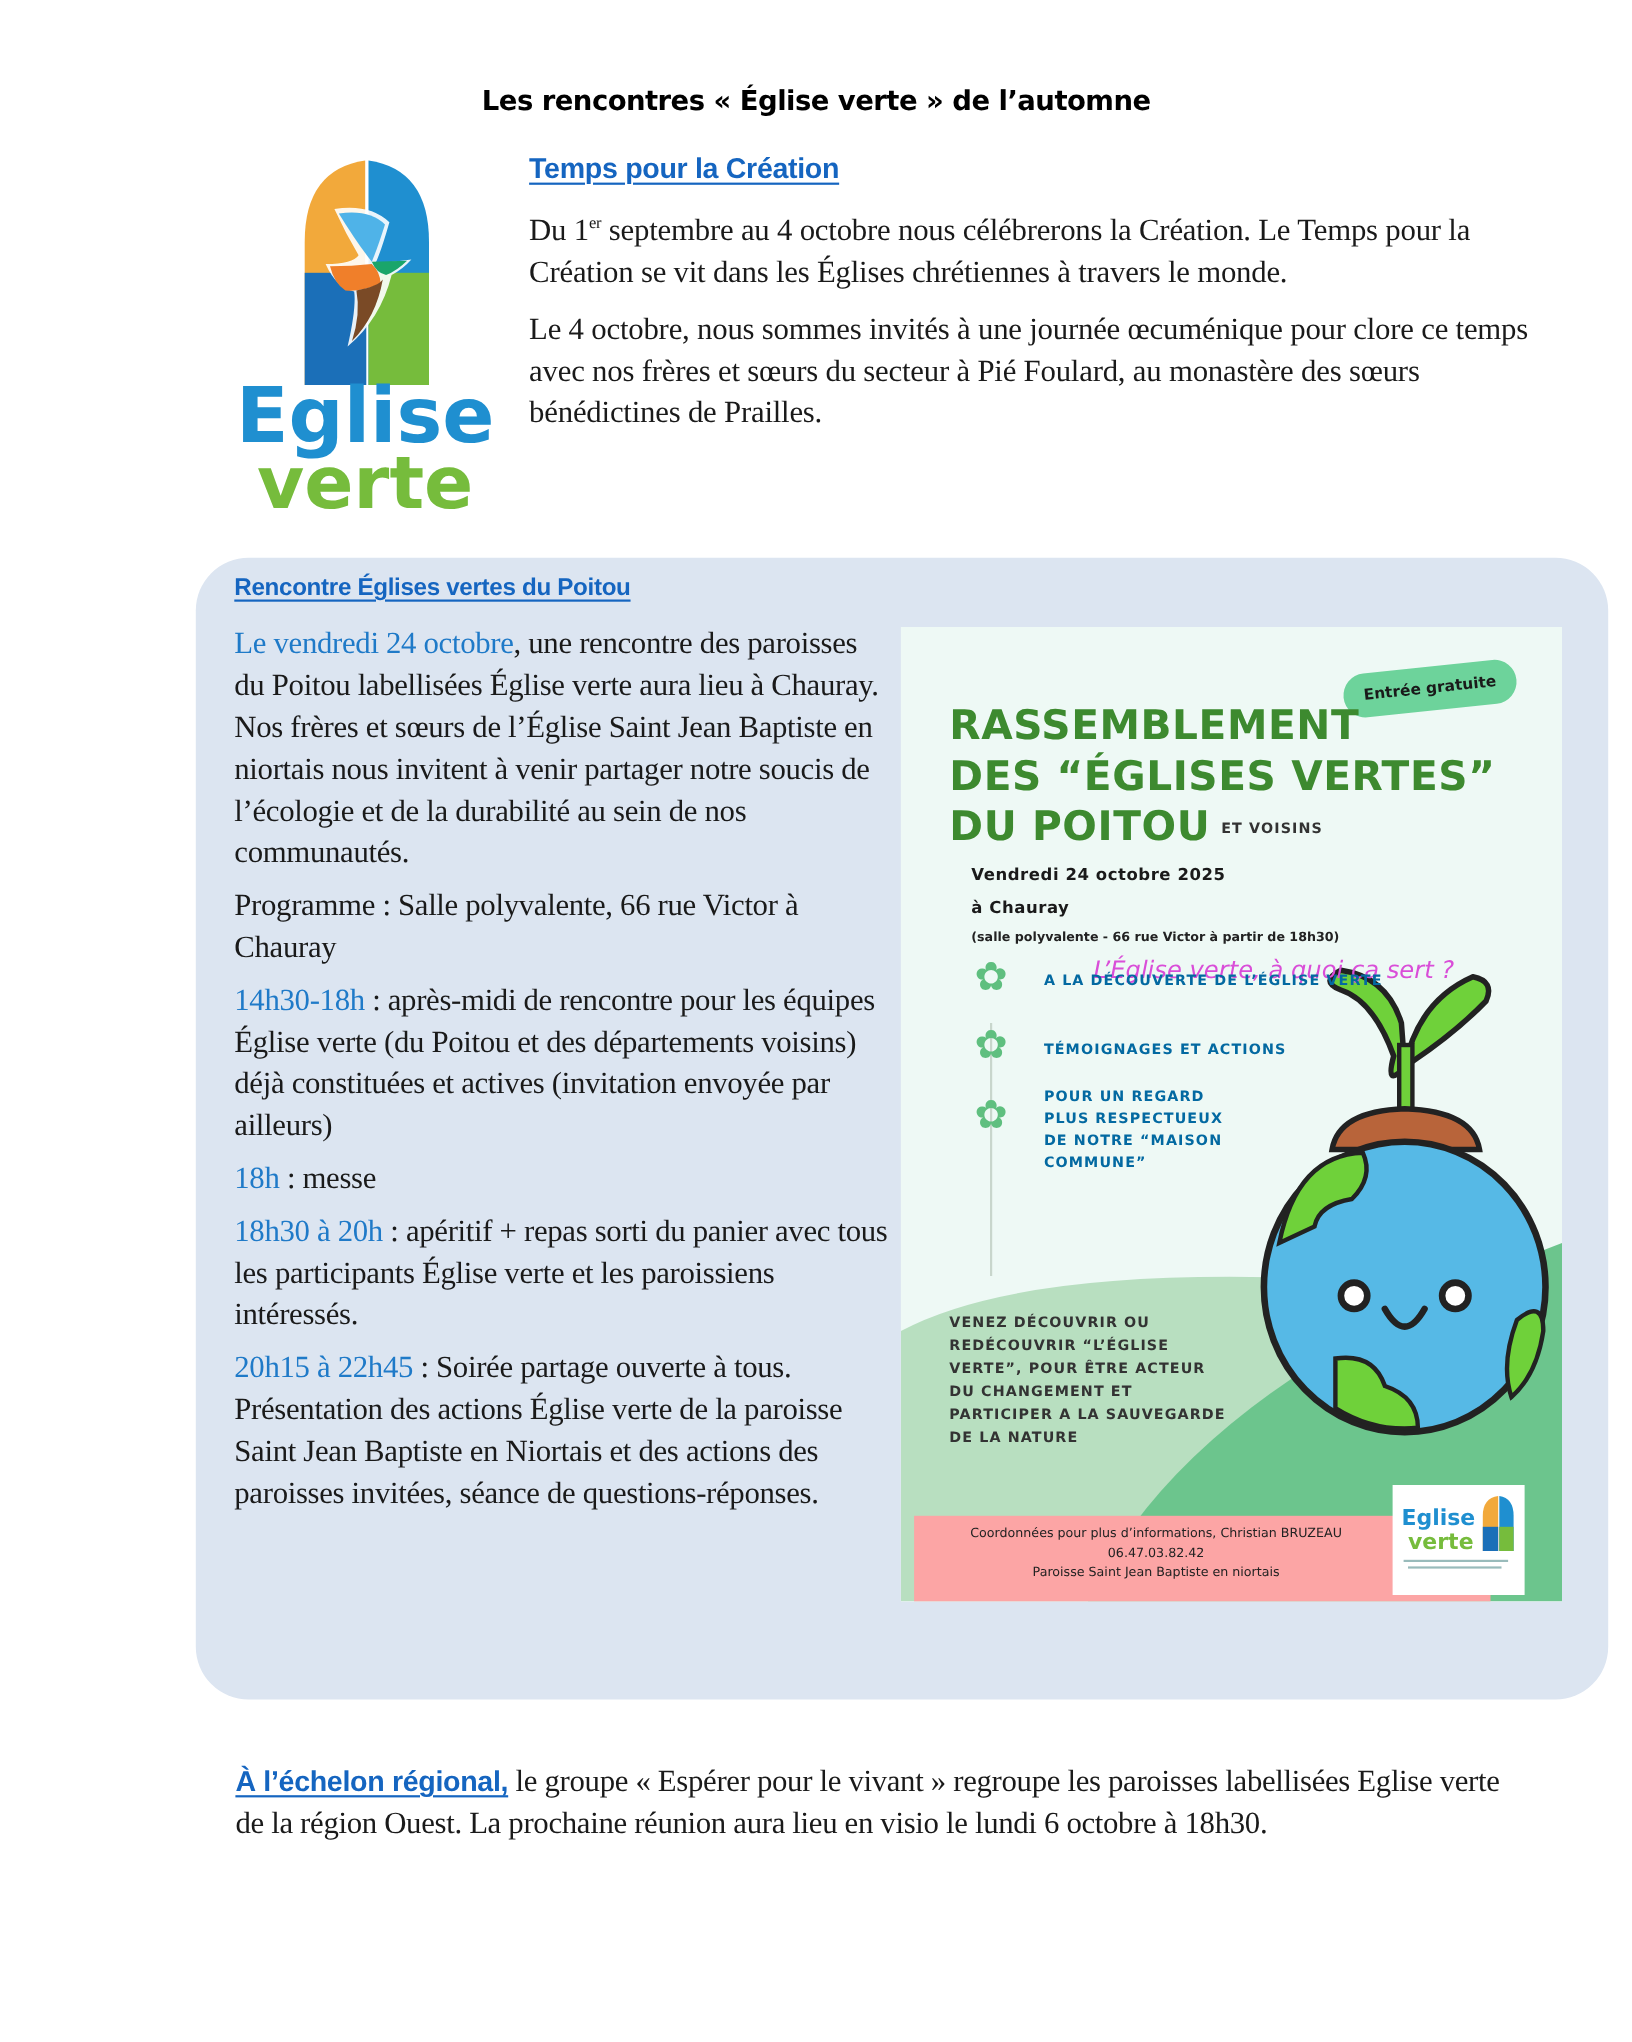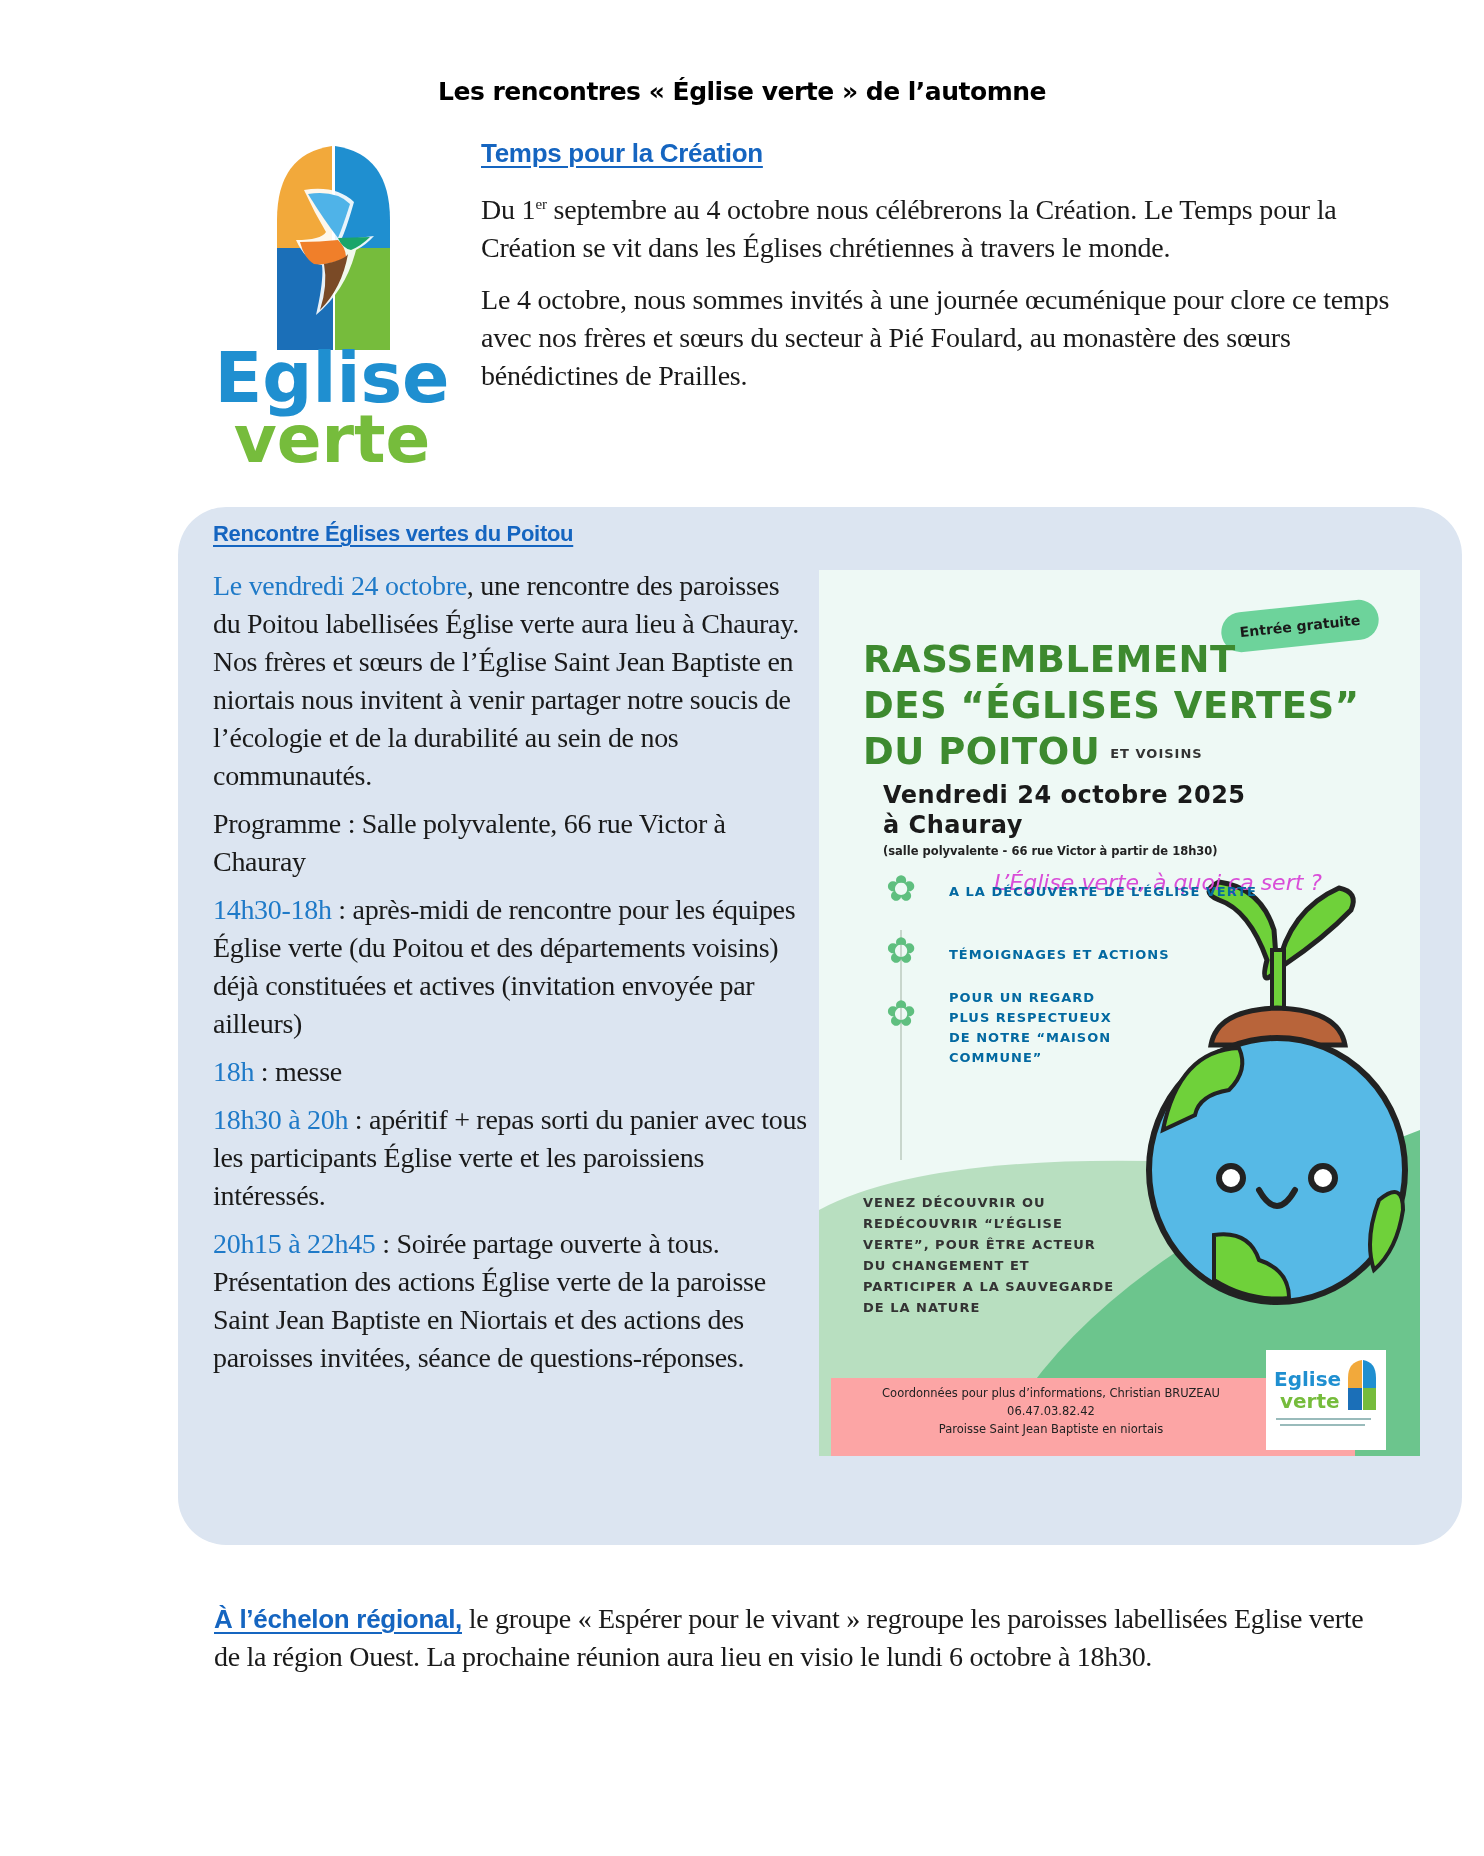--- a/index.html
+++ b/index.html
@@ -23,21 +23,21 @@
   .event-left p { margin: 0 0 10px 0; font-size: 28px; line-height: 38px; letter-spacing: -0.3px; }
   .blue { color: #1f7ac8; }
   .more-info { position: absolute; left: 35px; top: 990px; font-size: 28px; white-space: nowrap; }
   .more-info b { font-weight: bold; }
 
   .poster { position: absolute; left: 641px; top: 63px; width: 601px; height: 886px; background: #eef9f5; overflow: hidden; font-family: "DejaVu Sans", sans-serif; }
   .poster-bg { position: absolute; left: 0; top: 0; }
   .badge { position: absolute; left: 402px; top: 36px; width: 158px; height: 40px; background: #6dd39b; border-radius: 22px; transform: rotate(-6deg); display: flex; align-items: center; justify-content: center; font-size: 14px; font-weight: bold; color: #1a1a1a; }
   .poster-title { position: absolute; left: 44px; top: 67px; font-weight: bold; color: #3d8a2f; font-size: 37px; line-height: 46px; letter-spacing: 0.5px; }
   .poster-title .small { font-size: 13px; color: #333; letter-spacing: 1px; vertical-align: middle; margin-left: 10px; }
-  .poster-date { position: absolute; left: 64px; top: 210px; font-weight: bold; color: #1a1a1a; font-size: 24px; line-height: 30px; letter-spacing: 0.5px; }
+  .poster-date { position: absolute; left: 64px; top: 210px; font-weight: bold; color: #1a1a1a; font-size: 15px; line-height: 30px; letter-spacing: 0.5px; }
   .poster-addr { position: absolute; left: 64px; top: 274px; font-weight: bold; color: #222; font-size: 11.5px; }
   .poster-q { position: absolute; left: 175px; top: 300px; color: #d94ed8; font-size: 22px; font-family: "DejaVu Sans", sans-serif; font-style: italic; }
   .poster-list { position: absolute; left: 130px; font-size: 13px; font-weight: bold; color: #0369a1; letter-spacing: 1px; line-height: 20px; }
   .clover { position: absolute; left: 63px; width: 38px; height: 38px; color: #5fbf7f; font-size: 36px; line-height: 38px; text-align: center; }
   .poster-venez { position: absolute; left: 44px; top: 622px; font-size: 13px; font-weight: bold; color: #333; line-height: 21px; letter-spacing: 1px; }
   .poster-footer { position: absolute; left: 12px; top: 808px; width: 524px; height: 78px; background: #fca5a5; }
   .poster-footer .contact { position: absolute; left: 0; top: 6px; width: 440px; text-align: center; font-size: 11.5px; line-height: 18px; color: #222; }
   .mini-logo { position: absolute; left: 447px; top: 780px; width: 120px; height: 100px; background: #fff; }
 
   .regional { position: absolute; left: 214px; top: 1600px; width: 1180px; font-size: 28px; line-height: 38px; letter-spacing: -0.3px; }

